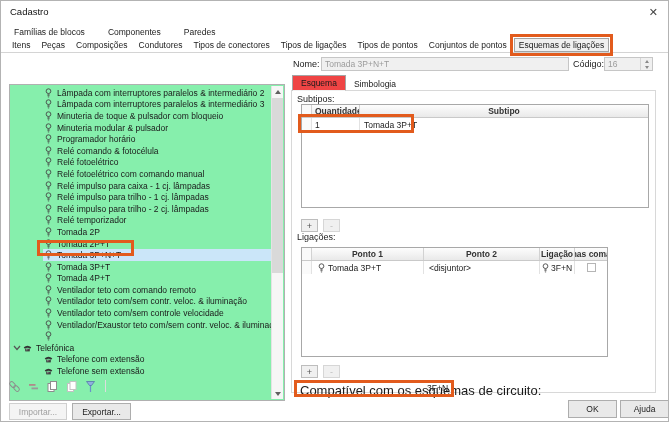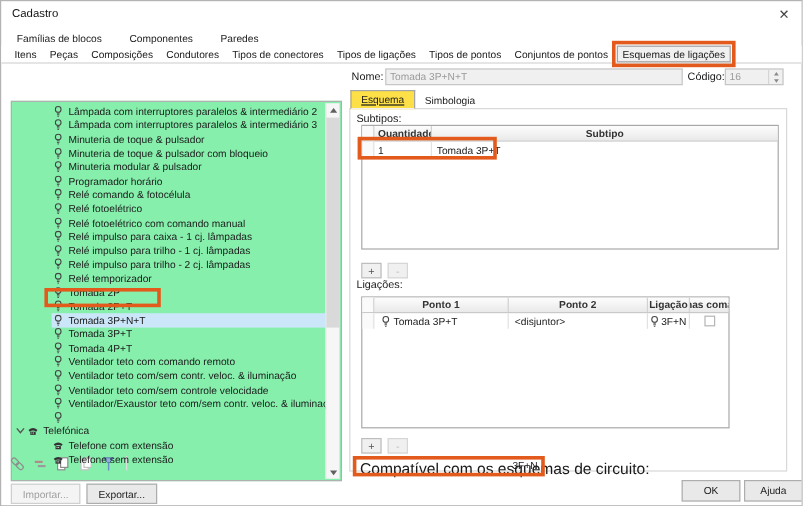--- a/index.html
+++ b/index.html
@@ -53,21 +53,21 @@
   .nome-input { position:absolute; left:320px; top:56px; width:248px; height:14px; background:#f0f0f0; border:1px solid #c6c6c6; color:#9b9b9b; font-size:8.5px; font-family:"Liberation Sans",sans-serif; padding:0 3px; }
   .spinner { position:absolute; left:603px; top:56px; width:49px; height:14px; background:#f0f0f0; border:1px solid #c6c6c6; display:flex; }
   .spin-val { flex:1; font-size:8.5px; color:#9b9b9b; padding-left:3px; line-height:12px; }
   .spin-arrows { width:12px; border-left:1px solid #d5d5d5; display:flex; flex-direction:column; }
   .spin-arrows > div { flex:1; display:flex; align-items:center; justify-content:center; }
   .sp-up { width:0;height:0;border-left:2.5px solid transparent;border-right:2.5px solid transparent;border-bottom:3px solid #8a8a8a; }
   .sp-down { width:0;height:0;border-left:2.5px solid transparent;border-right:2.5px solid transparent;border-top:3px solid #8a8a8a; }
 
   .detail-tabs { position:absolute; left:291px; top:76px; height:14px; display:flex; font-size:8.5px; z-index:3; align-items:flex-end; }
   .dtab { padding:2px 8px; }
-  .dtab.sel { background:#fde047; border:1px solid #a5a5a5; border-bottom:1px solid #f1f1f1;text-decoration:underline; }
+  .dtab.sel { background:#ef4444; border:1px solid #a5a5a5; border-bottom:1px solid #f1f1f1; }
 
   .group-box { position:absolute; left:290px; top:89px; width:365px; height:303px; border:1px solid #d8d8d8; background:#fff; }
 
   .table { position:absolute; border:1px solid #a8a8a8; background:#fff; font-size:8.5px; }
   .thead { height:13px; display:flex; background:linear-gradient(#fdfdfd,#e9e9e9); border-bottom:1px solid #c9c9c9; font-weight:bold; color:#333; align-items:center;justify-content:flex-end; }
   .trow { height:13px; display:flex; align-items:center; color:#222; }
   .cell { height:100%; display:flex; align-items:center; border-right:1px solid #e2e2e2; overflow:hidden; white-space:nowrap; }
   .thead .cell { border-right:1px solid #d2d2d2; }
   .cell.sel-col { flex:0 0 10px; background:#fafafa; }
   .cell.center { justify-content:center; }
@@ -121,30 +121,20 @@
         </div>
         <div class="tree-row">
           <span class="ind"></span>
           <span class="ticon">
             <svg width="7" height="10" viewBox="0 0 8 11">
               <circle cx="4" cy="3.4" r="2.7" fill="none" stroke="#444" stroke-width="1"></circle>
               <path d="M2.8 7 H5.2 M2.8 8.5 H5.2 M3.3 10 H4.7" stroke="#444" stroke-width="0.9" fill="none"></path>
             </svg>
           </span>
           <span class="tlabel">Lâmpada com interruptores paralelos &amp; intermediário 3</span>
-        </div>
-        <div class="tree-row">
-          <span class="ind"></span>
-          <span class="ticon">
-            <svg width="7" height="10" viewBox="0 0 8 11">
-              <circle cx="4" cy="3.4" r="2.7" fill="none" stroke="#444" stroke-width="1"></circle>
-              <path d="M2.8 7 H5.2 M2.8 8.5 H5.2 M3.3 10 H4.7" stroke="#444" stroke-width="0.9" fill="none"></path>
-            </svg>
-          </span>
-          <span class="tlabel">Minuteria de toque &amp; pulsador</span>
         </div>
         <div class="tree-row">
           <span class="ind"></span>
           <span class="ticon">
             <svg width="7" height="10" viewBox="0 0 8 11">
               <circle cx="4" cy="3.4" r="2.7" fill="none" stroke="#444" stroke-width="1"></circle>
               <path d="M2.8 7 H5.2 M2.8 8.5 H5.2 M3.3 10 H4.7" stroke="#444" stroke-width="0.9" fill="none"></path>
             </svg>
           </span>
           <span class="tlabel">Minuteria de toque &amp; pulsador com bloqueio</span>

